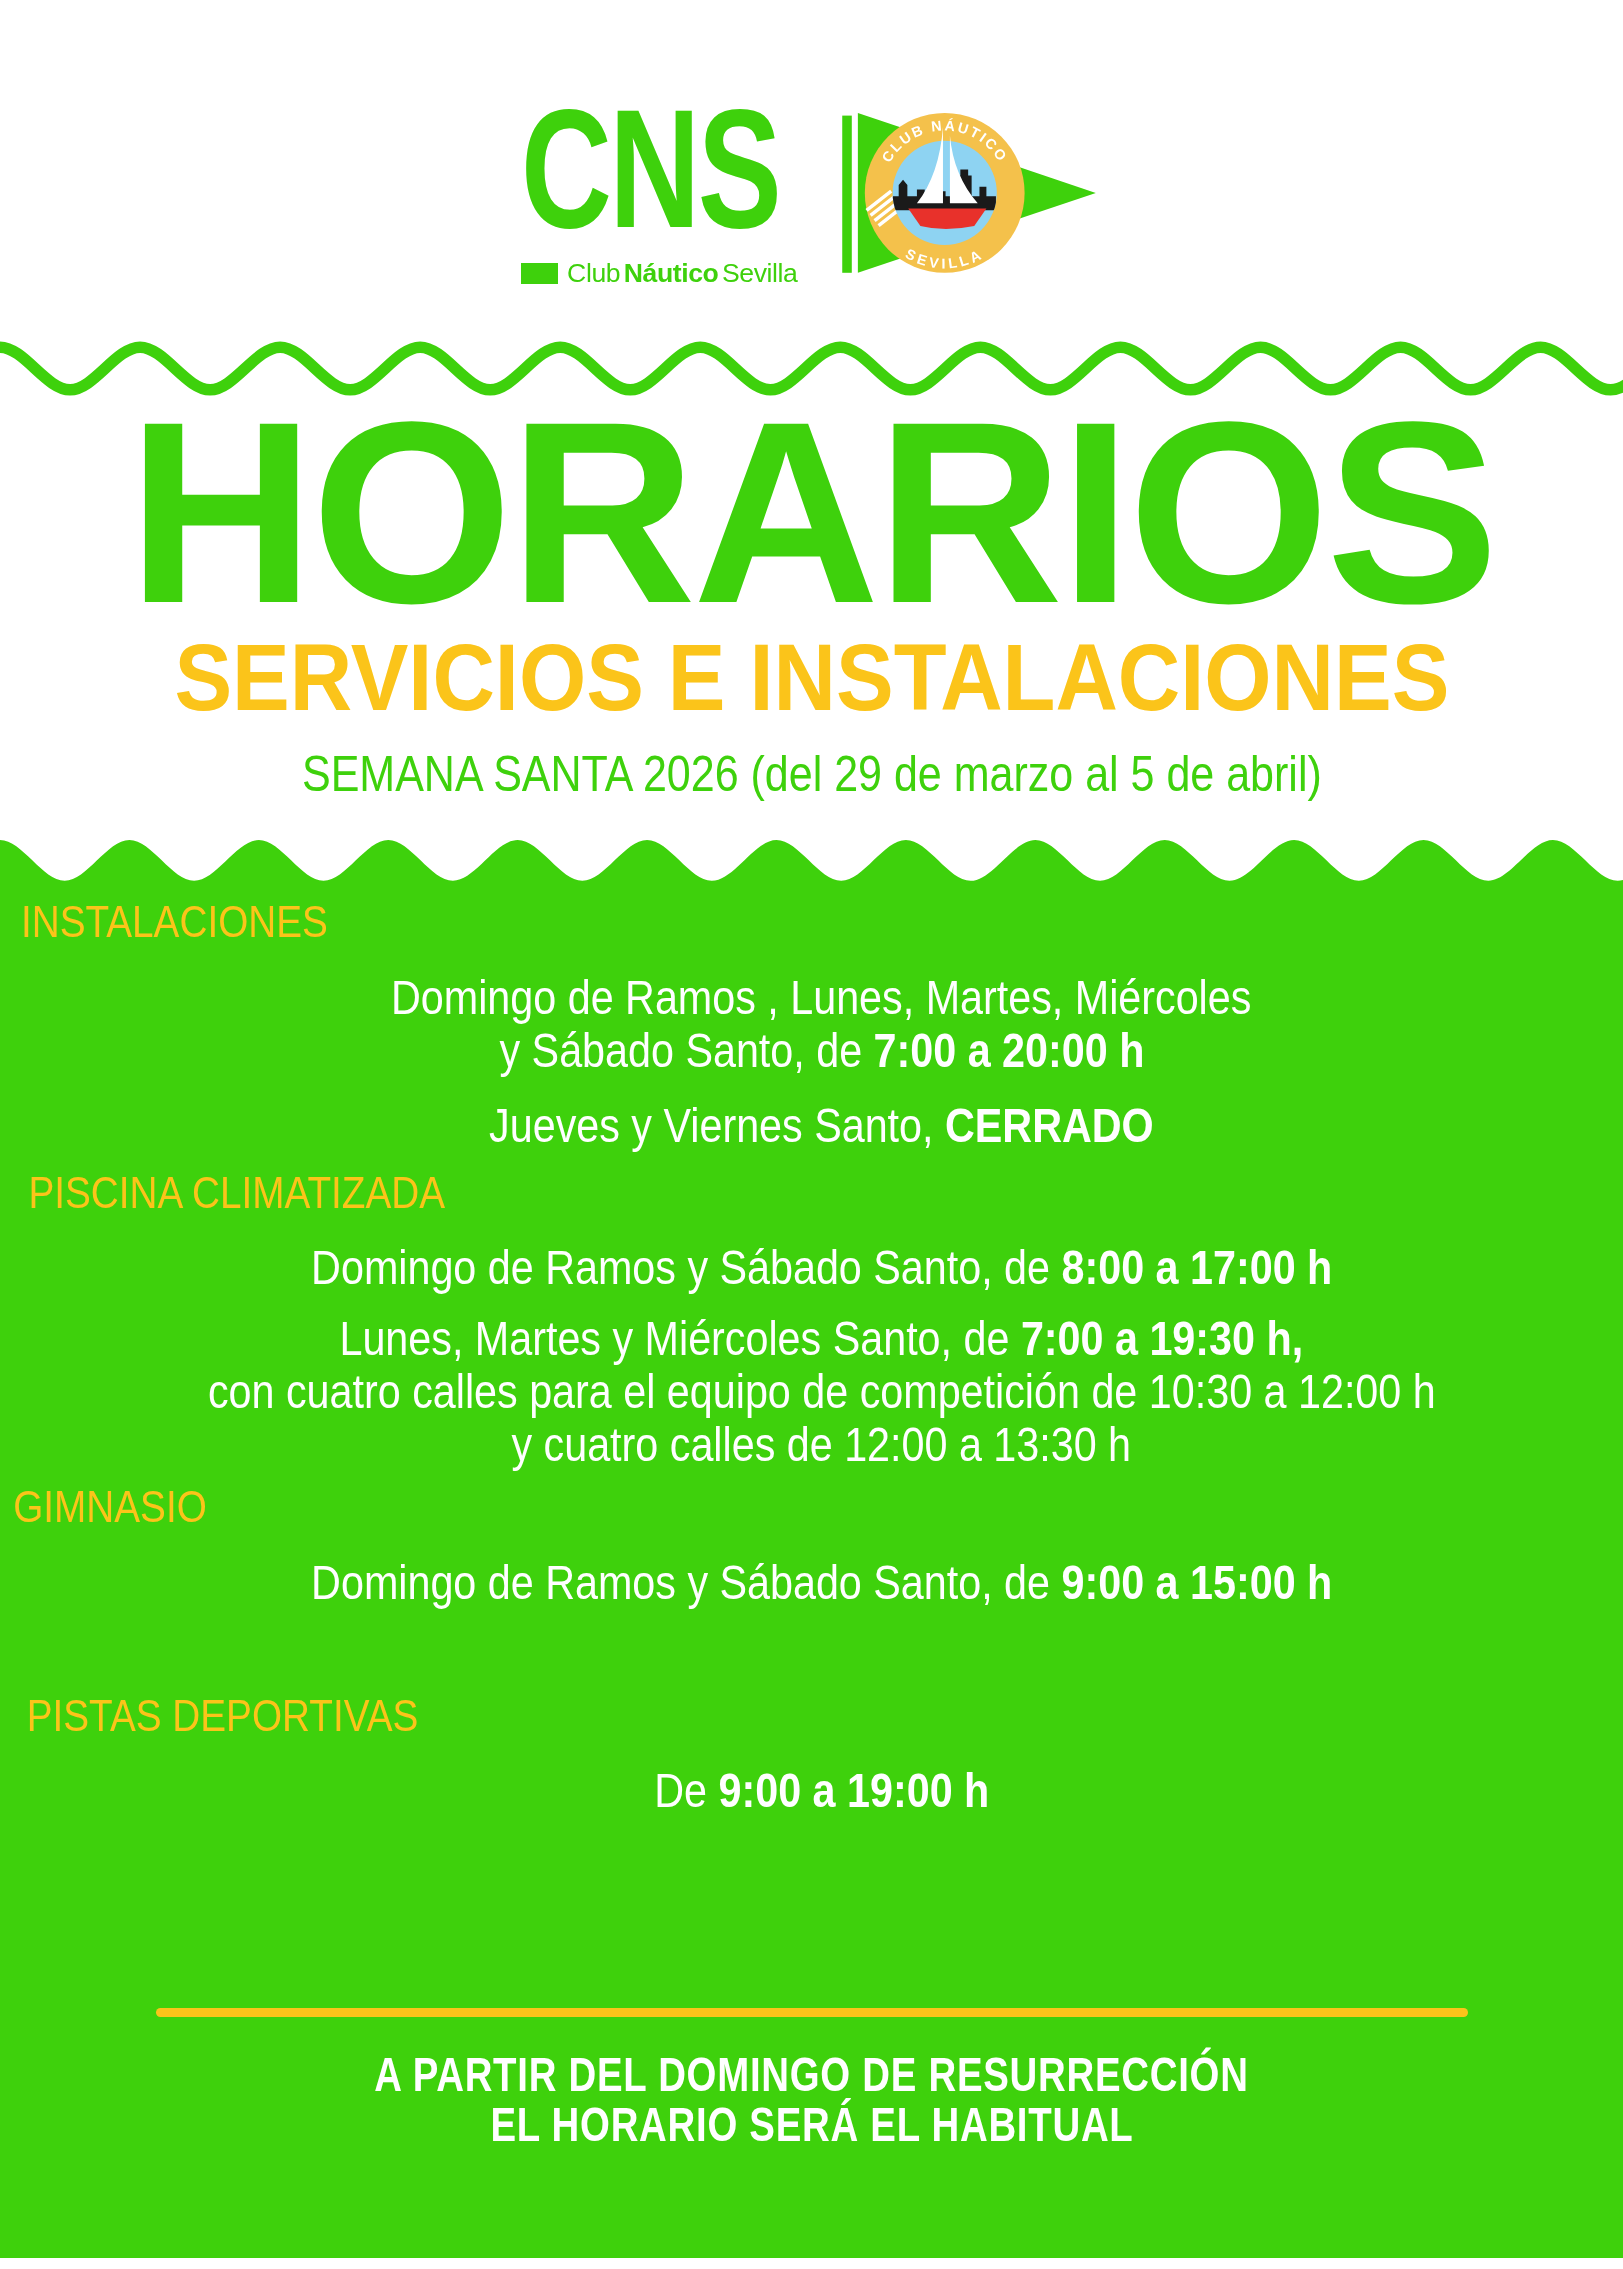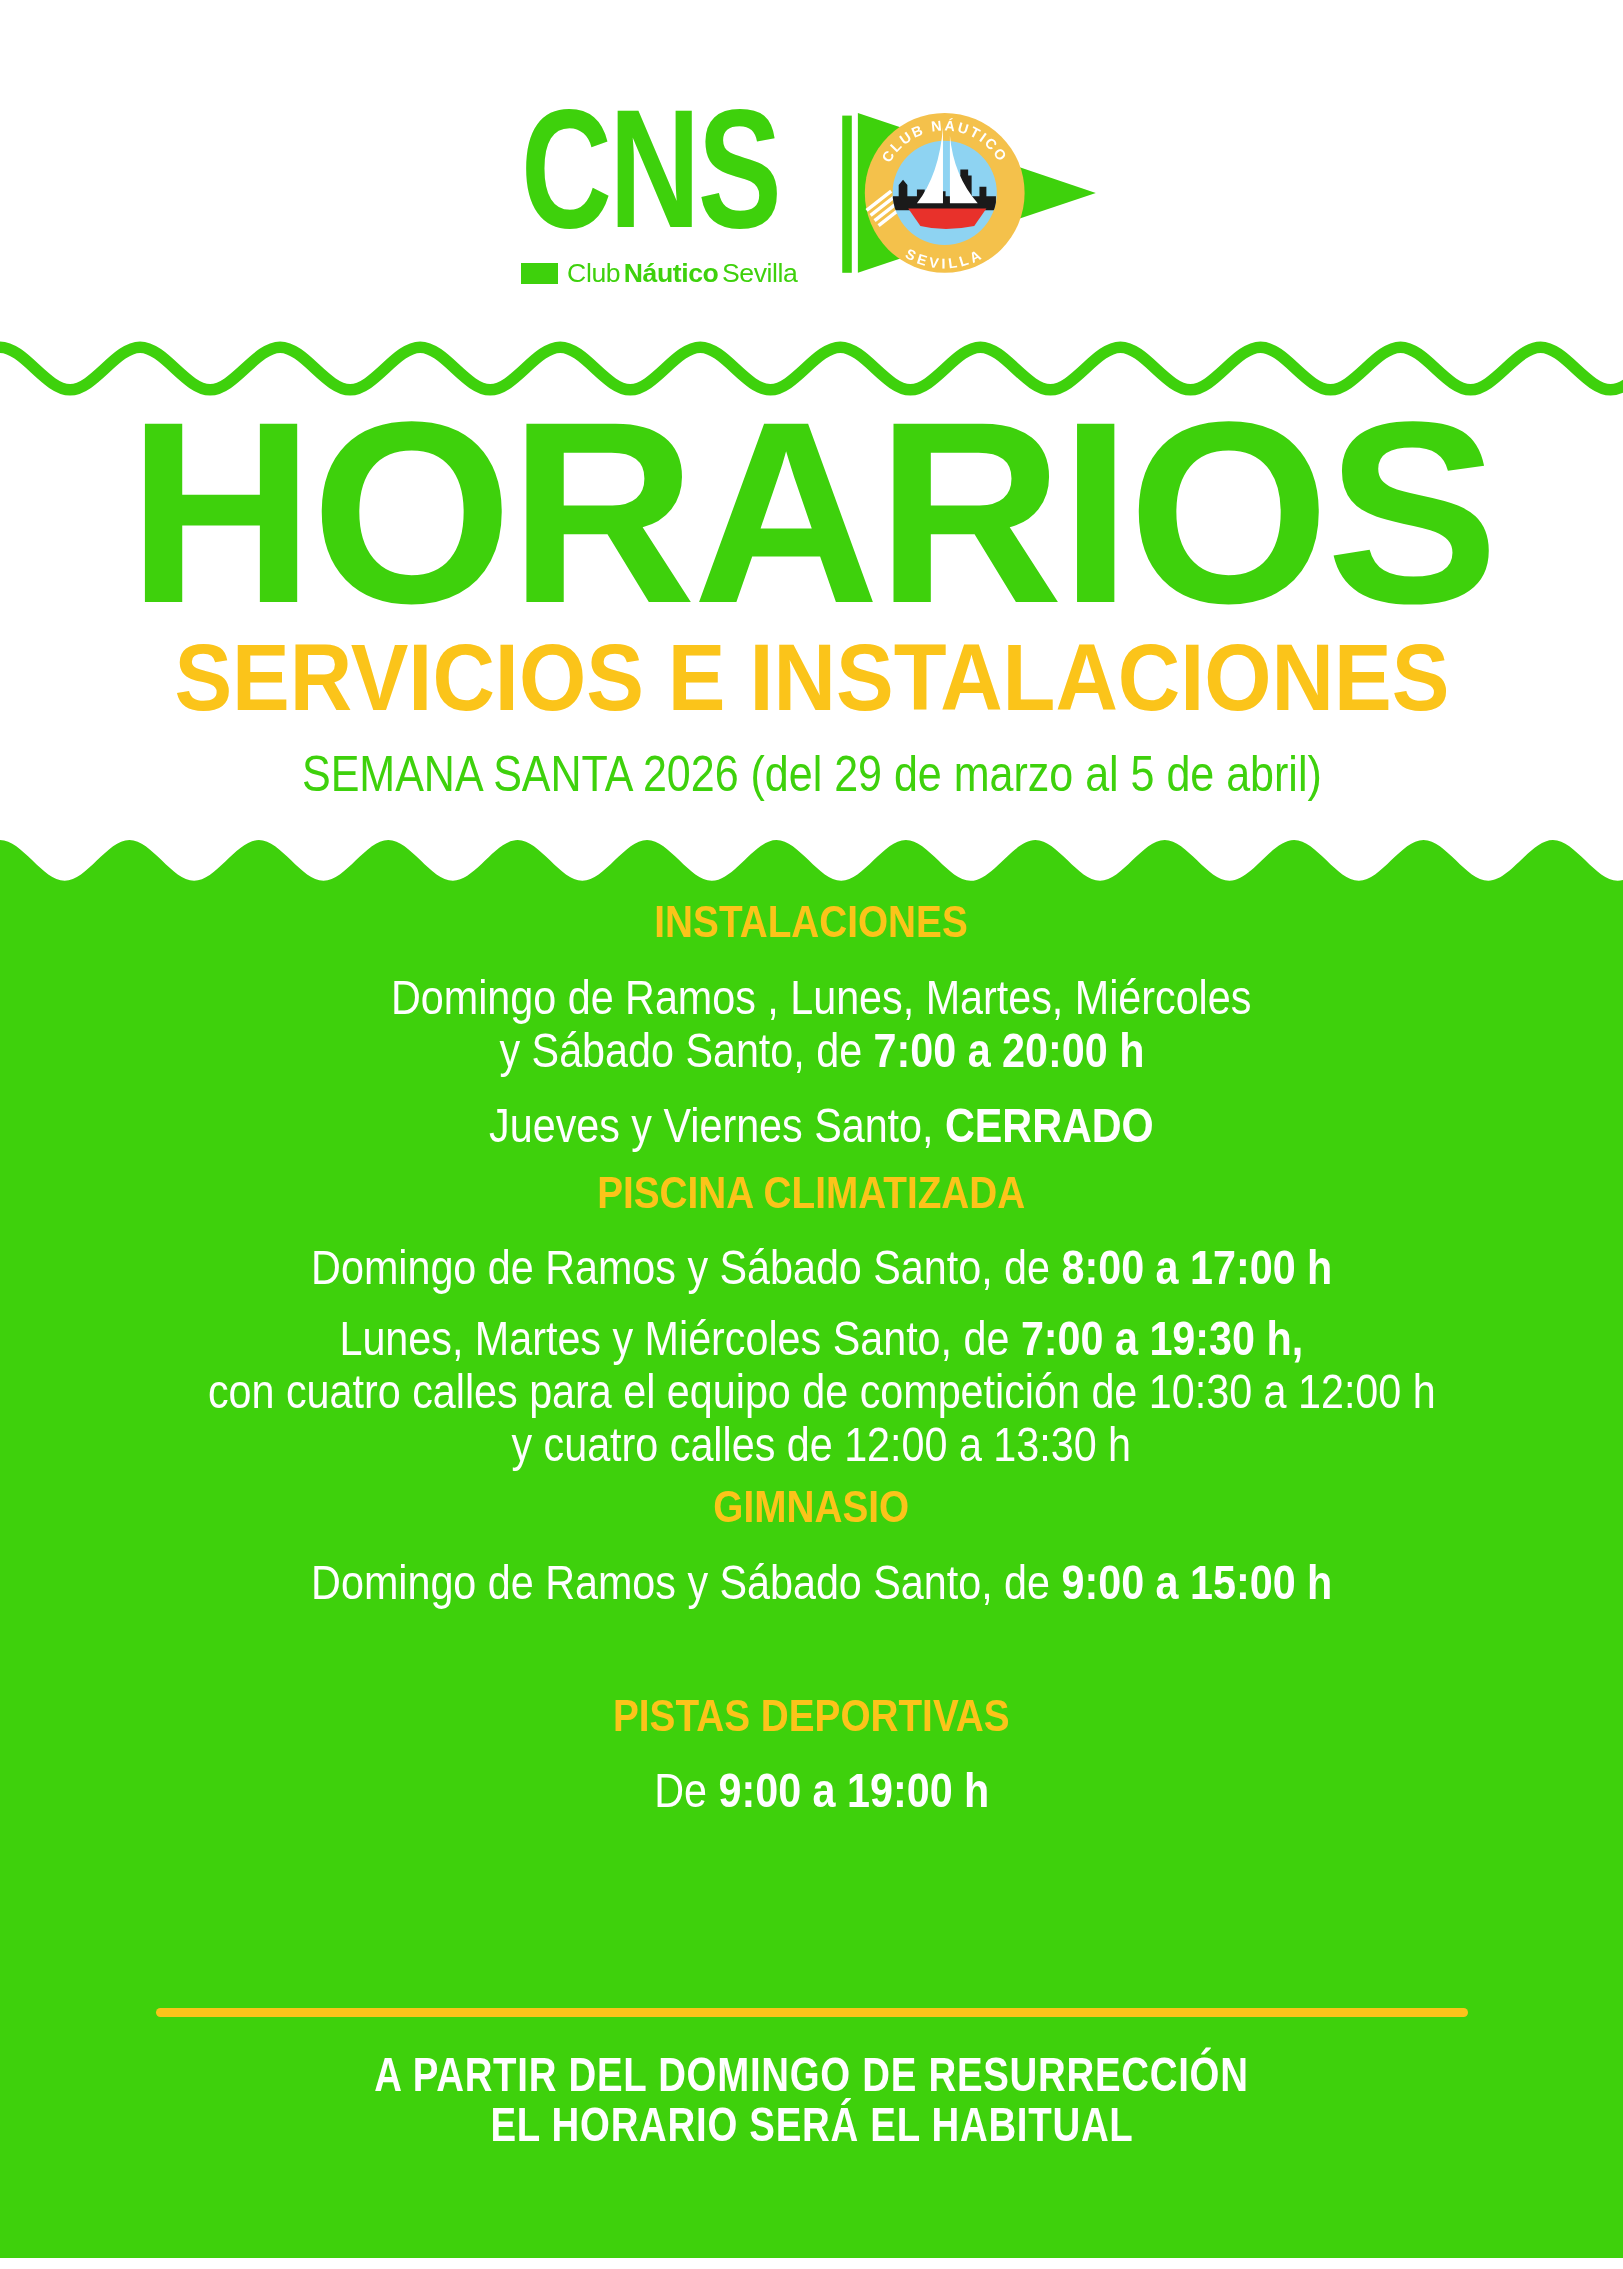--- a/index.html
+++ b/index.html
@@ -25,22 +25,22 @@
   .subtitle{position:absolute;top:631px;left:0;right:0;text-align:center;color:var(--yellow,#fbc41a);
     font-size:94px;font-weight:bold;line-height:1;}
   .subtitle .scale{display:inline-block;transform:scaleX(.92);transform-origin:center;white-space:nowrap;}
   .dates{position:absolute;top:749px;left:0;right:0;text-align:center;color:var(--green,#3ed10c);
     font-size:50px;font-weight:normal;line-height:1;}
   .dates .scale{display:inline-block;transform:scaleX(.86);transform-origin:center;white-space:nowrap;}
   
   .green-section{position:absolute;top:833px;left:0;right:0;bottom:0;}
   .wave{position:absolute;top:0;left:0;width:100%;height:62px;display:block;}
   .green-fill{position:absolute;top:60px;left:0;right:0;bottom:0;background:var(--green,#3ed10c);}
-  .g-heading{position:absolute;left:0;right:0;text-align:center;color:var(--yellow,#fbc41a);
-    font-size:44px;font-weight:bold;line-height:55px;height:55px;}
+  .g-heading{position:absolute;left:0;right:0;color:var(--yellow,#fbc41a);
+    font-size:44px;font-weight:normal;line-height:55px;height:55px;}
   .g-heading .scale{display:inline-block;transform:scaleX(.88);transform-origin:center;white-space:nowrap;}
   .g-line{position:absolute;left:0;right:0;text-align:center;color:#fff;font-size:48px;line-height:57px;height:57px;margin-left:20px;}
   .g-line .scale{display:inline-block;transform:scaleX(.86);transform-origin:center;white-space:nowrap;}
   .g-line b{font-weight:bold;}
   .divider{position:absolute;left:0;right:0;top:1175px;display:flex;justify-content:center;}
   .divider .bar{width:1312px;height:8.9px;border-radius:4.4px;background:var(--yellow,#fbc41a);}
   .g-footer{position:absolute;left:0;right:0;text-align:center;color:#fff;font-size:48px;font-weight:bold;line-height:51px;height:51px;}
   .g-footer .scale{display:inline-block;transform:scaleX(.8);transform-origin:center;white-space:nowrap;letter-spacing:0.9px;}
   .badge-text{font-family:"Liberation Sans",sans-serif;font-weight:bold;fill:#fff;}
 </style>

